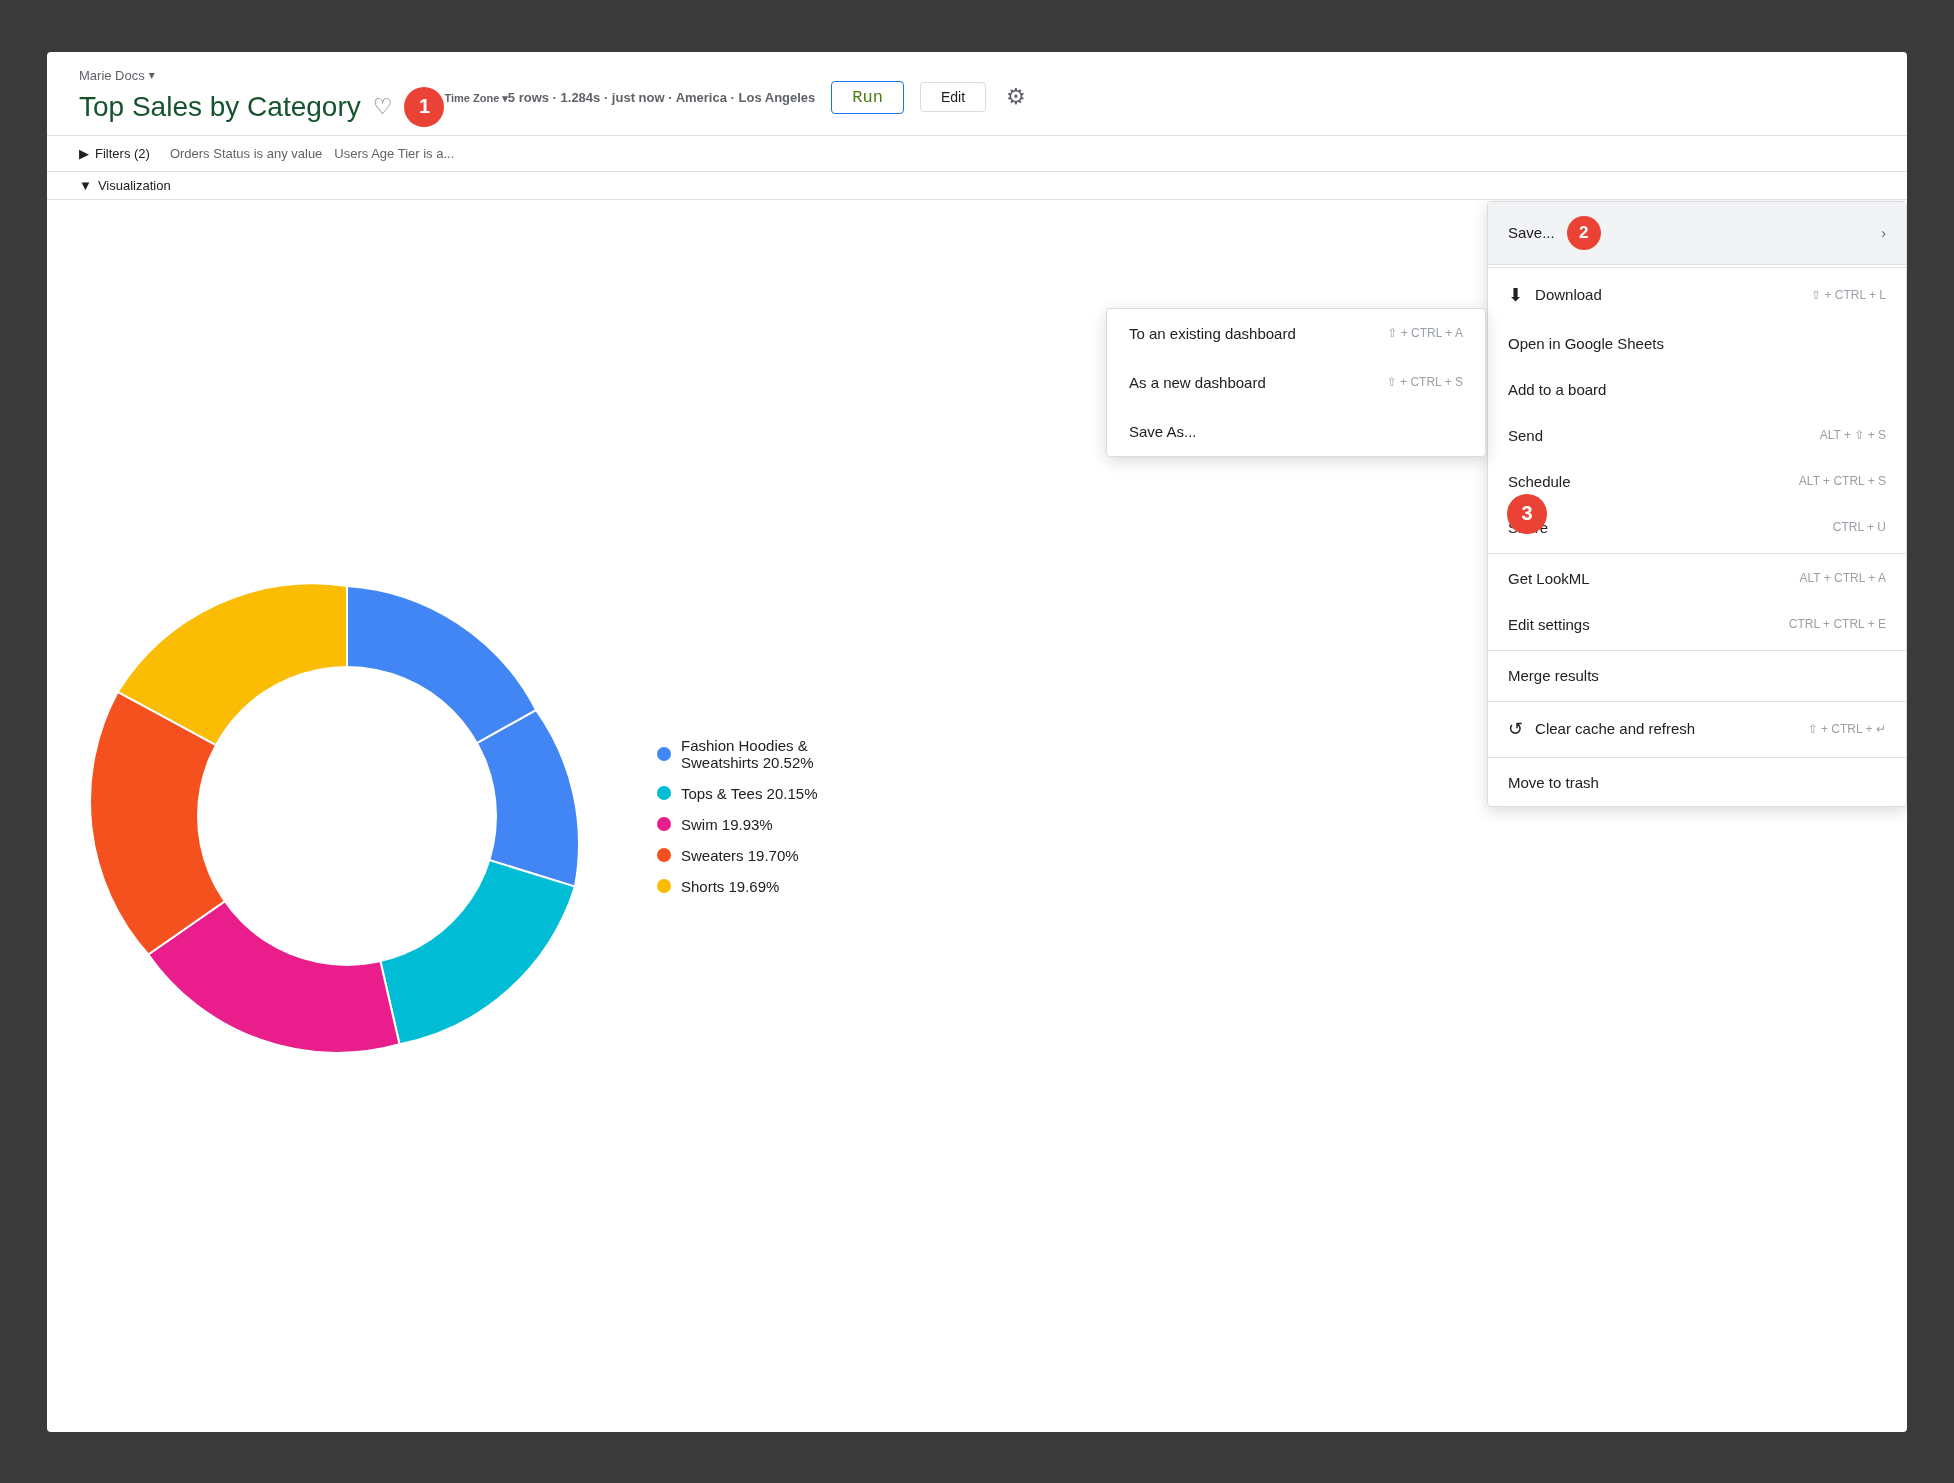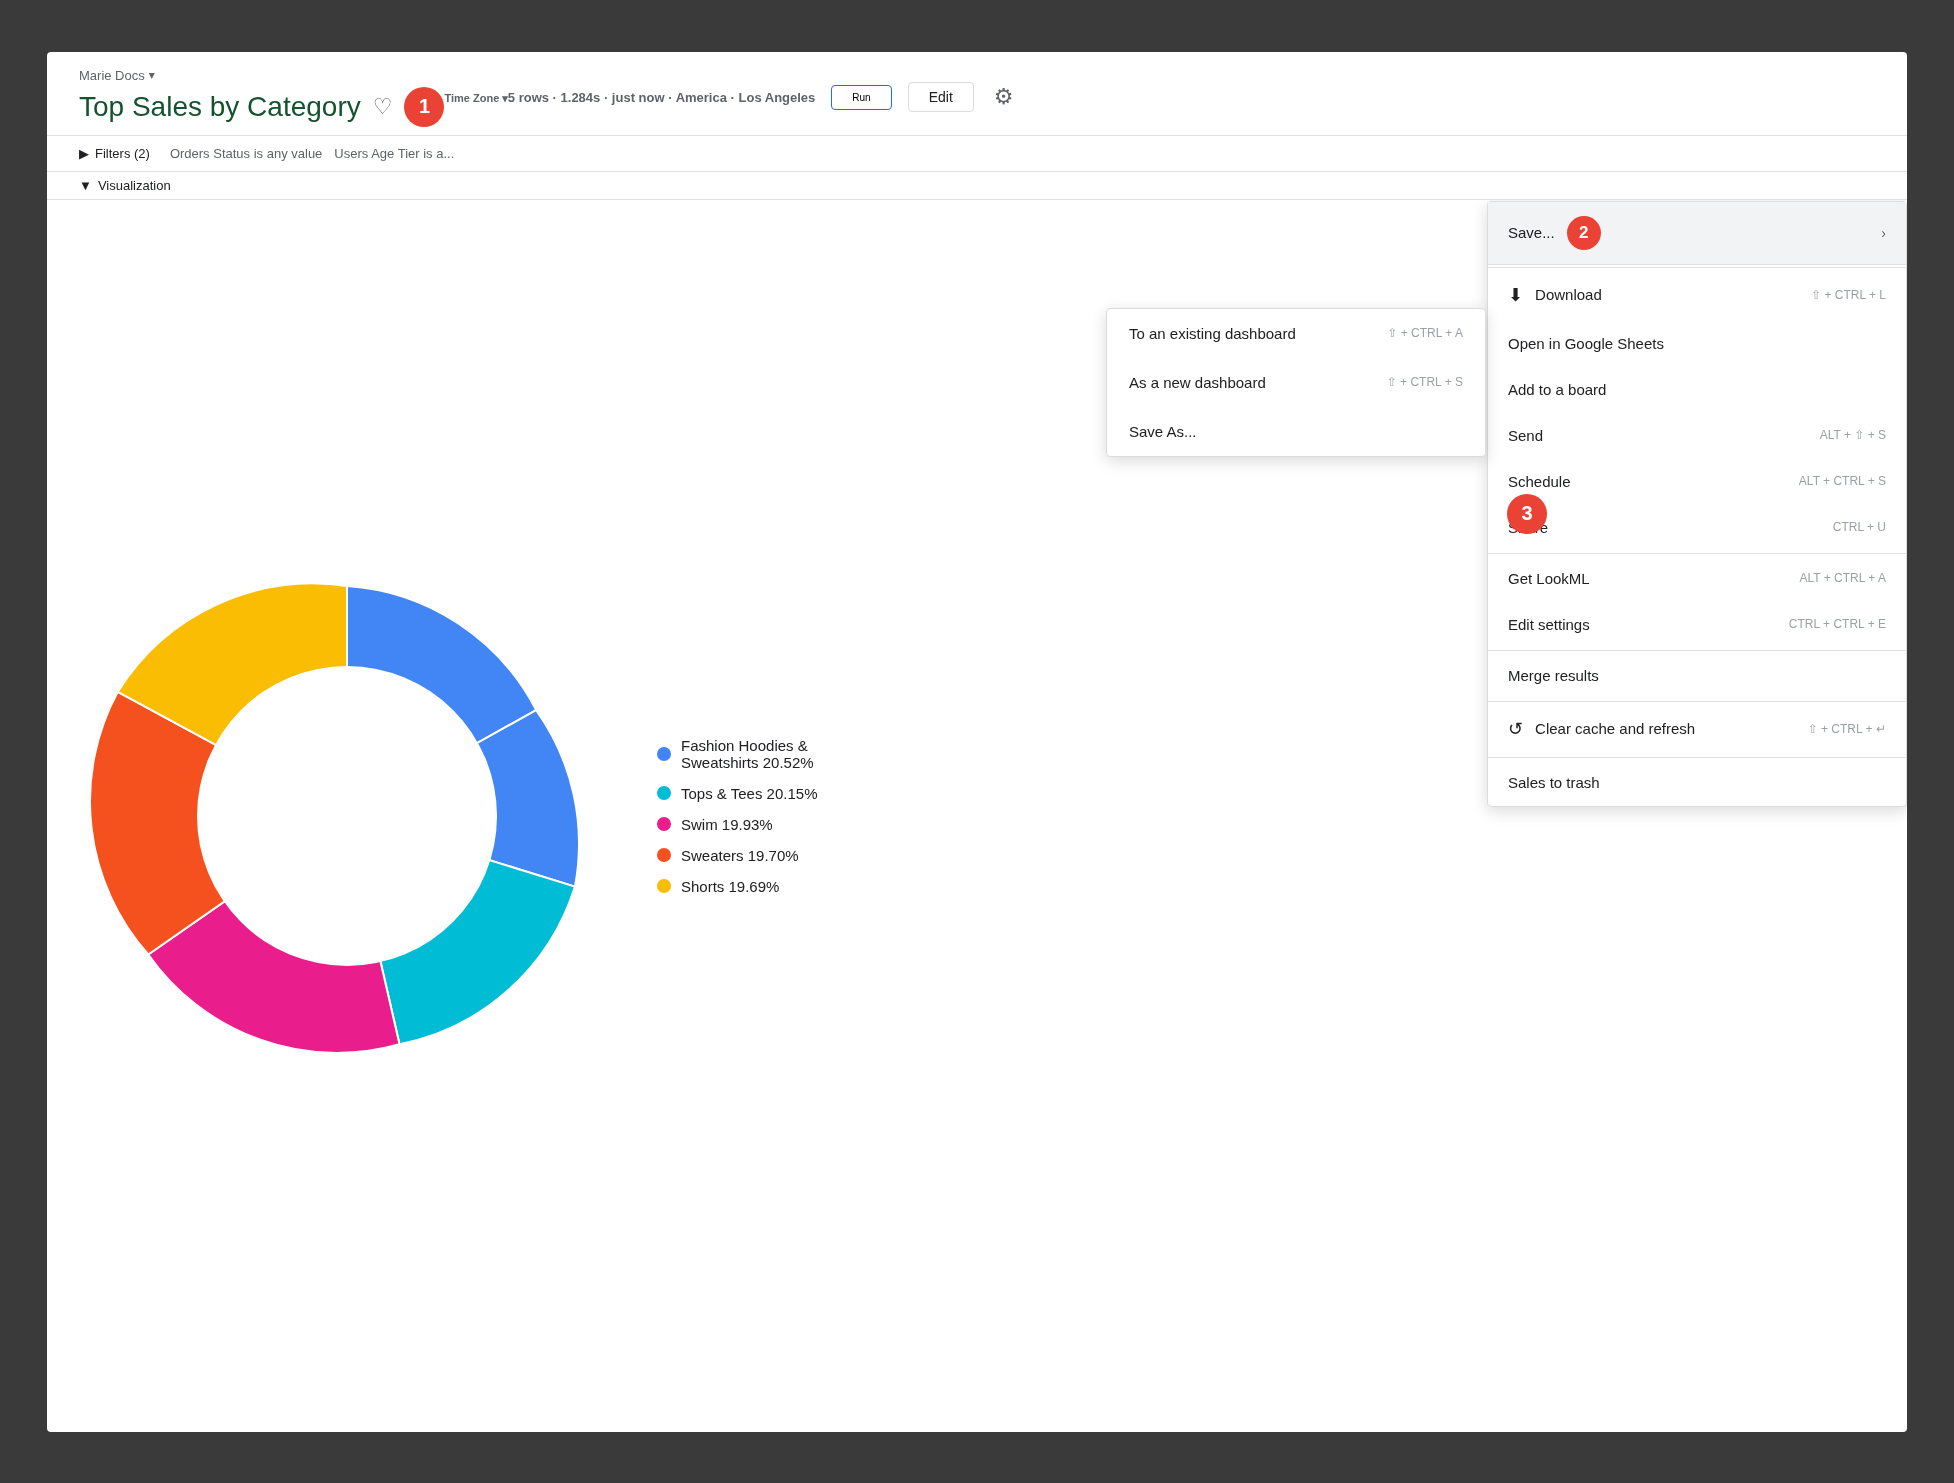--- a/index.html
+++ b/index.html
@@ -90,26 +90,27 @@
       align-items: center;
       gap: 3px;
     }
     .meta-row {
       font-size: 13px;
       color: #5f6368;
     }
     .run-button {
       border: 1.5px solid #1a73e8;
       background: #fff;
-      color: #000000;
+      color: #4d7c0f;
       padding: 6px 20px;
       border-radius: 4px;
-      font-size: 10px;
+      font-size: 17px;
       font-weight: 500;
       cursor: pointer;
+      font-family: Liberation Mono, monospace;
     }
     .edit-button {
       border: 1.5px solid #dadce0;
       background: #fff;
       color: #202124;
       padding: 6px 20px;
       border-radius: 4px;
       font-size: 14px;
       font-weight: 500;
       cursor: pointer;
@@ -486,21 +487,21 @@
           <span style="font-size:18px;">↺</span>
           <span>Clear cache and refresh</span>
         </div>
         <span class="shortcut">⇧ + CTRL + ↵</span>
       </div>
 
       <div class="menu-divider"></div>
 
       <div class="menu-item">
         <div class="left-part">
-          <span>Sales to trash</span>
+          <span>Move to trash</span>
         </div>
         <span class="shortcut"></span>
       </div>
 
     </div>
 
   </div>
 </div>
 
 </body></html>

